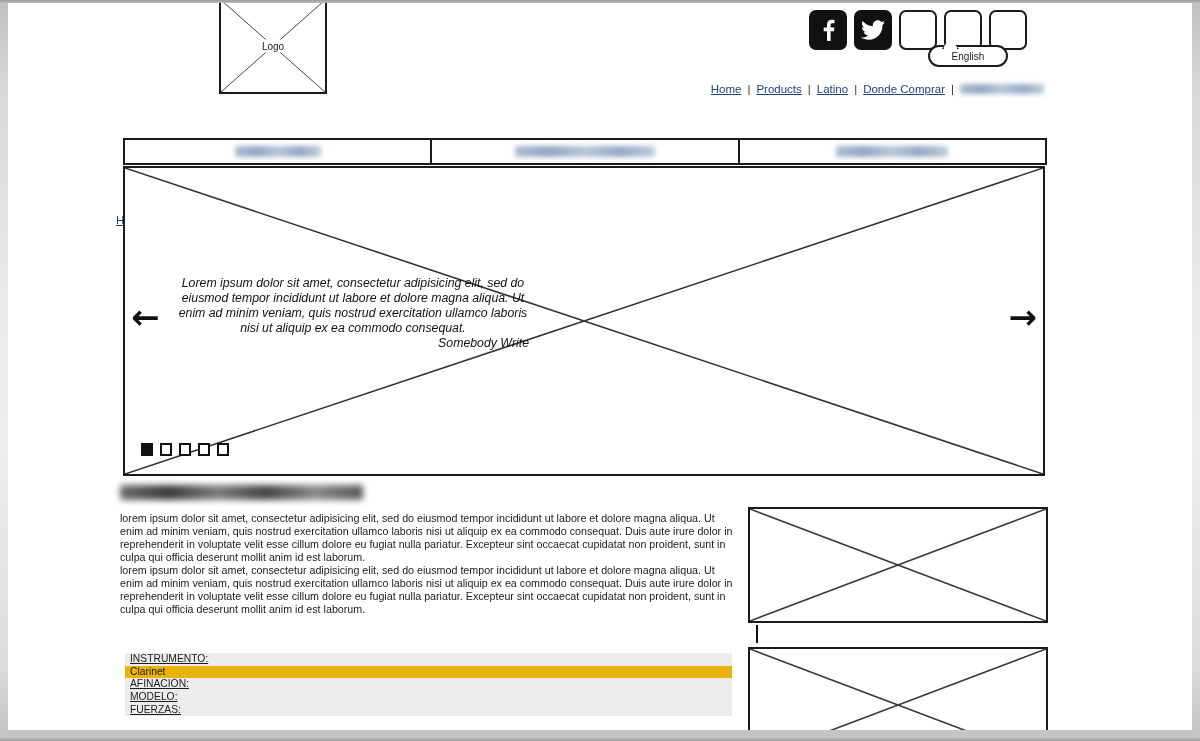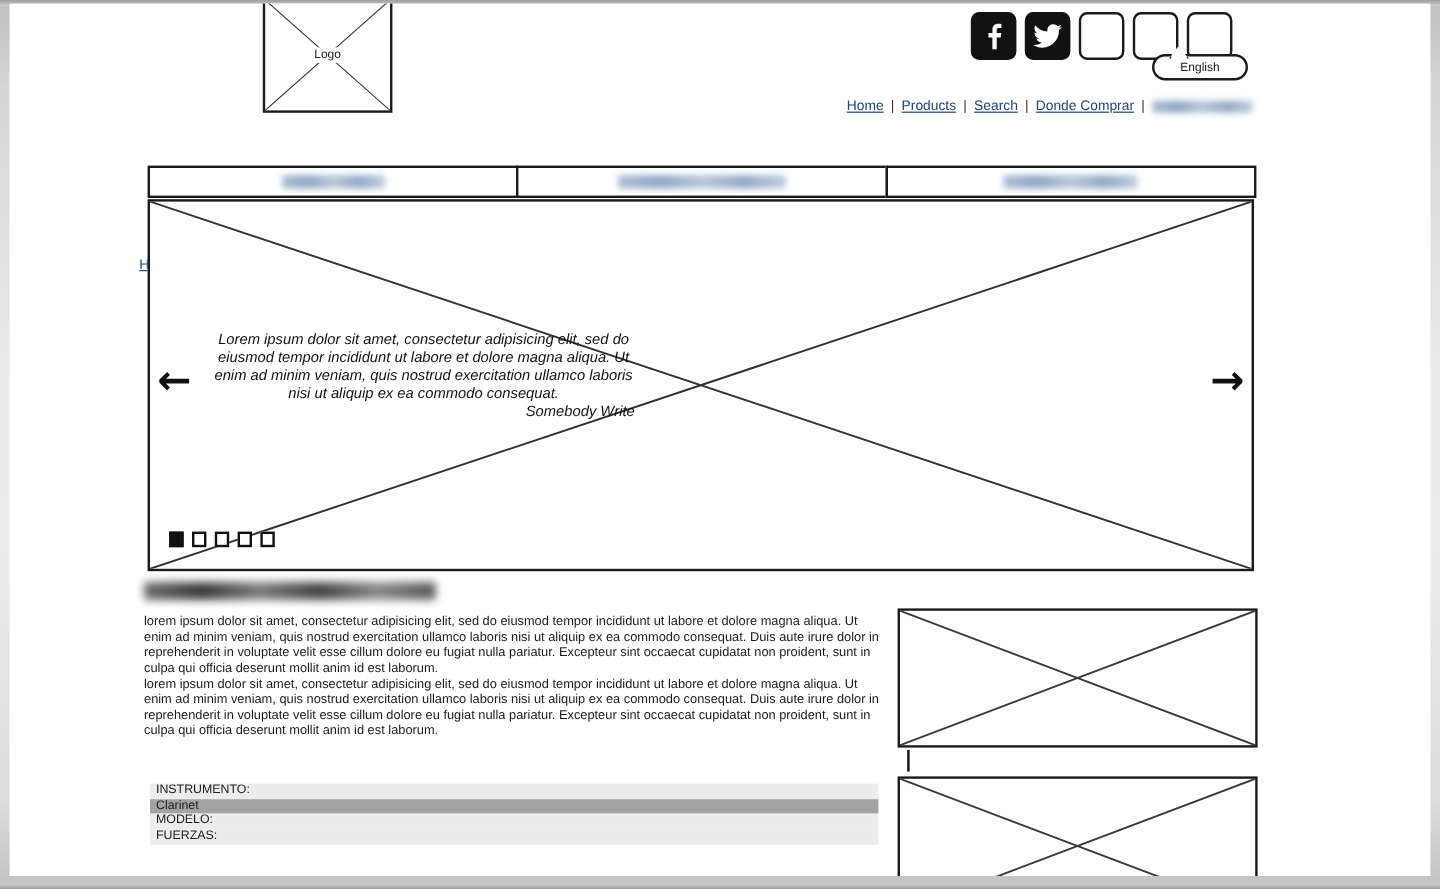--- a/index.html
+++ b/index.html
@@ -72,21 +72,20 @@
   
   #lang-tip {
     position:absolute; left:920px; top:42px;
     width:76px; height:18px;
     border:2px solid #1b1b1b;
     border-radius:11px;
     background:#fff;
     display:flex; align-items:center; justify-content:center;
     font-size:10px; color:#1b1b1b;
     z-index:4;
-    margin-left:32px;
   }
   #lang-tip .tail {
     position:absolute; left:12px; top:-8px;
     width:13px; height:10px;
     background:#fff;
     border-left:2px solid #1b1b1b;
     border-right:2px solid #1b1b1b;
     clip-path: polygon(0 100%, 45% 0, 100% 100%);
   }
 
@@ -231,22 +230,22 @@
   }
   .spec-row {
     height:12.7px; line-height:12.7px;
     font-size:10.3px;
     color:#1b1b1b;
     padding-left:5px;
     box-sizing:border-box;
     white-space:nowrap;
     overflow:hidden;
   }
-  .spec-row.label { background:#ececec; }
-  .spec-row.value { background:#a3a3a3; }
+  .spec-row.label { background:#ececec;text-decoration:underline; }
+  .spec-row.value { background:#eab308; }
 
   
   .thumb {
     position:absolute;
     border:2px solid #1b1b1b;
     background:#fff;
     box-sizing:border-box;
   }
   .thumb .xcross svg line { stroke:#3a3a3a; stroke-width:1.6; }
   #thumb1 { left:740px; top:504px; width:300px; height:116px; }
@@ -294,21 +293,21 @@
     <div id="lang-tip">
       <span class="tail"></span>
       <span>English</span>
     </div>
 
     <div id="topnav">
       <a href="#">Home</a>
       <span class="sep">|</span>
       <a href="#">Products</a>
       <span class="sep">|</span>
-      <a href="#">Search</a>
+      <a href="#">Latino</a>
       <span class="sep">|</span>
       <a href="#">Donde Comprar</a>
       <span class="sep">|</span>
       <span class="redact" style="width:84px;height:10px;"></span>
     </div>
   </div>
 
   <div id="crumbrow">
     <div id="breadcrumb">
       <a href="#">Home</a>
@@ -369,20 +368,21 @@
   <div id="prod-title">
     <span class="redact"></span>
   </div>
 
   <div class="body-col" id="para1">lorem ipsum dolor sit amet, consectetur adipisicing elit, sed do eiusmod tempor incididunt ut labore et dolore magna aliqua. Ut enim ad minim veniam, quis nostrud exercitation ullamco laboris nisi ut aliquip ex ea commodo consequat. Duis aute irure dolor in reprehenderit in voluptate velit esse cillum dolore eu fugiat nulla pariatur. Excepteur sint occaecat cupidatat non proident, sunt in culpa qui officia deserunt mollit anim id est laborum.</div>
   <div class="body-col" id="para2">lorem ipsum dolor sit amet, consectetur adipisicing elit, sed do eiusmod tempor incididunt ut labore et dolore magna aliqua. Ut enim ad minim veniam, quis nostrud exercitation ullamco laboris nisi ut aliquip ex ea commodo consequat. Duis aute irure dolor in reprehenderit in voluptate velit esse cillum dolore eu fugiat nulla pariatur. Excepteur sint occaecat cupidatat non proident, sunt in culpa qui officia deserunt mollit anim id est laborum.</div>
 
   <div id="spec">
     <div class="spec-row label">INSTRUMENTO:</div>
     <div class="spec-row value">Clarinet</div>
+    <div class="spec-row label">AFINACIÓN:</div>
     <div class="spec-row label">MODELO:</div>
     <div class="spec-row label">FUERZAS:</div>
 
   </div>
 
   <div class="thumb" id="thumb1">
     <span class="xcross">
       <svg viewBox="0 0 100 100" preserveAspectRatio="none">
         <line x1="0" y1="0" x2="100" y2="100" vector-effect="non-scaling-stroke"></line>
         <line x1="100" y1="0" x2="0" y2="100" vector-effect="non-scaling-stroke"></line>

